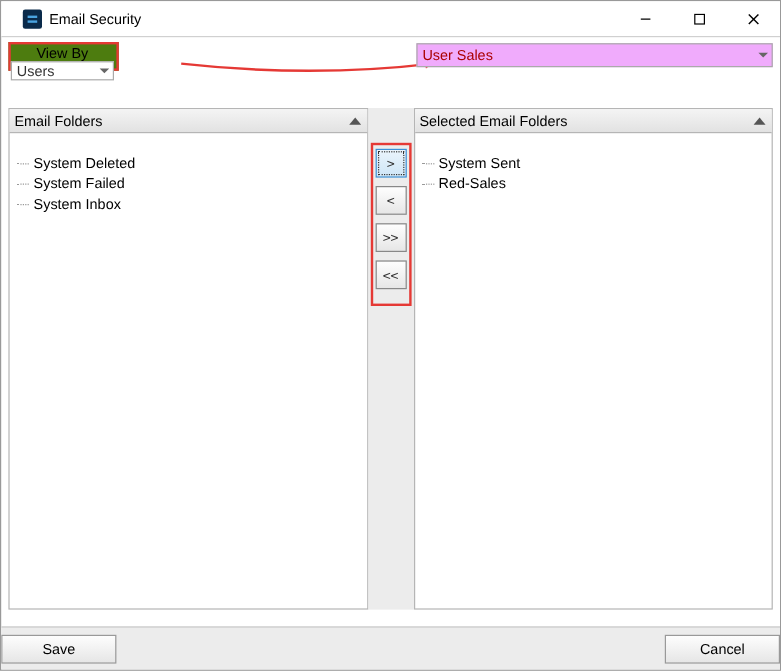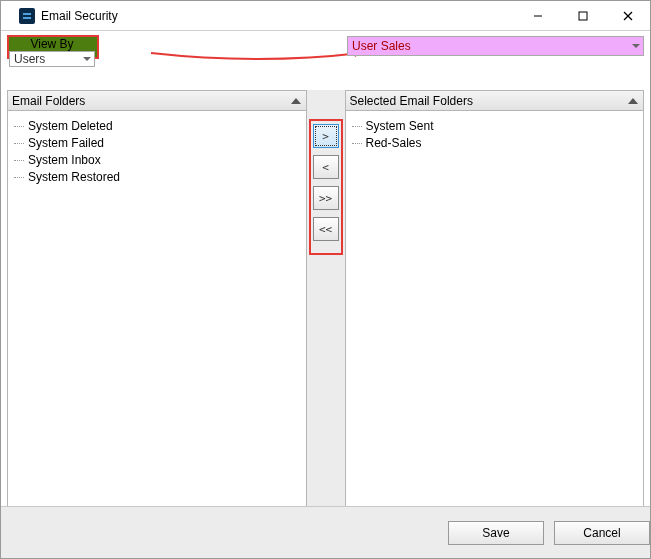--- a/index.html
+++ b/index.html
@@ -133,21 +133,21 @@
     right: 5px; top: 50%;
     transform: translateY(-50%);
     width: 0; height: 0;
     border-left: 5px solid transparent;
     border-right: 5px solid transparent;
     border-bottom: 6px solid #555;
   }
   .list-body {
     flex: 1;
     overflow: auto;
-    padding-top: 7px;
+    padding-top: 17px;
   }
   .list-item {
     height: 17px;
     line-height: 17px;
     padding-left: 20px;
     color: #000;
     position: relative;
     white-space: nowrap;
   }
   .list-item::before {
@@ -194,26 +194,26 @@
     border: 1px solid #3a8fd6;
     outline: 1px dotted #333;
     outline-offset: -3px;
     background: linear-gradient(#eaf4fc,#cfe6f7);
   }
 
   
   .bottom {
     position: absolute;
     left: 0; right: 0; bottom: 0;
-    height: 52px;
+    height: 36px;
     background: #ececec;
     border-top: 1px solid #c8c8c8;
     display: flex;
     align-items: center;
-    justify-content: flex-end;
+    justify-content: space-between;
     gap: 10px;
   }
   .btn {
     width: 96px; height: 24px;
     border: 1px solid #999;
     background: linear-gradient(#fdfdfd,#e6e6e6);
     display: flex; align-items: center; justify-content: center;
     color: #000;
   }
 </style>
@@ -271,21 +271,20 @@
 
   <div class="list-panel">
     <div class="list-header">
       <span>Email Folders</span>
       <span class="collapse"></span>
     </div>
     <div class="list-body">
       <div class="list-item">System Deleted</div>
       <div class="list-item">System Failed</div>
       <div class="list-item">System Inbox</div>
-      <div class="list-item">System Restored</div>
     </div>
   </div>
 
   <div class="mid-col">
     <div class="mid-highlight"></div>
     <div class="move-btn focused">&gt;</div>
     <div class="move-btn">&lt;</div>
     <div class="move-btn">&gt;&gt;</div>
     <div class="move-btn">&lt;&lt;</div>
   </div>

